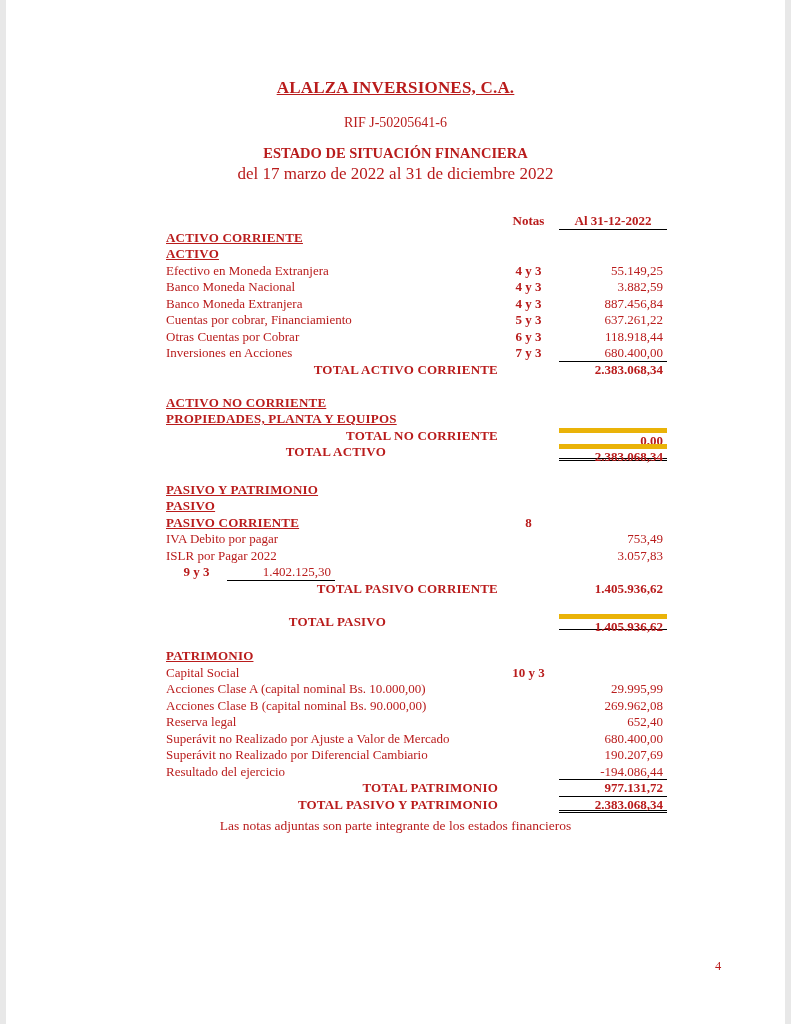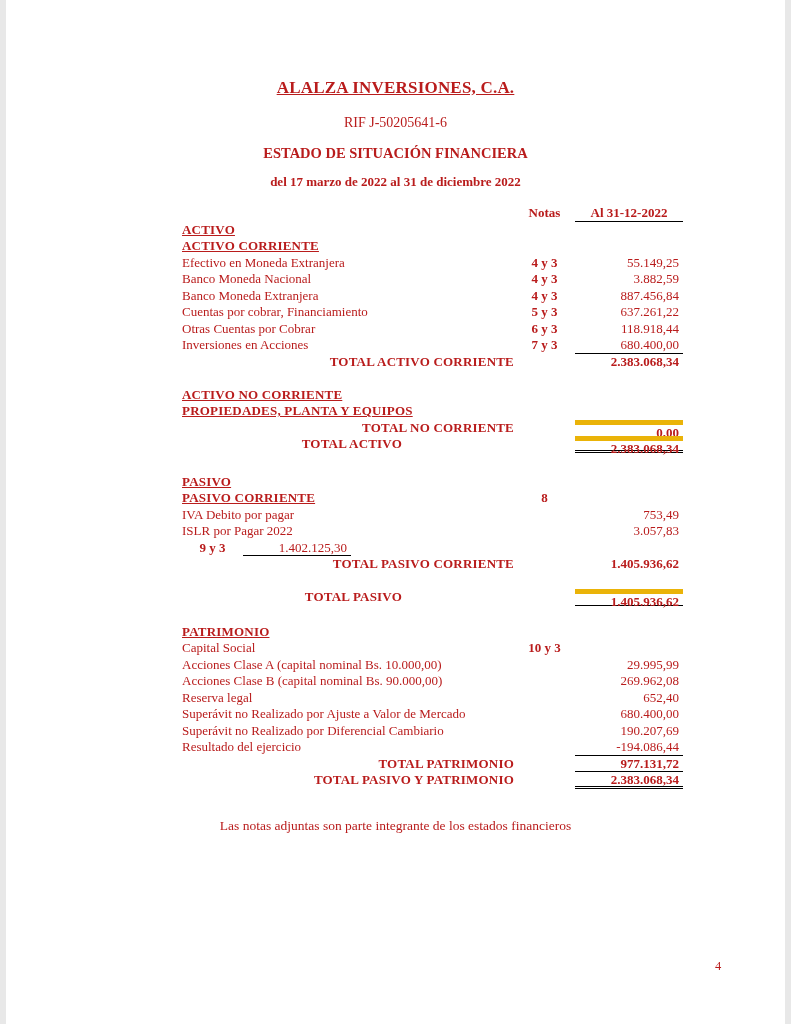--- a/index.html
+++ b/index.html
@@ -23,31 +23,30 @@
     line-height: 1.15;
   }
   .company {
     font-size: 17px;
     font-weight: bold;
     text-decoration: underline;
     letter-spacing: .2px;
   }
   .rif { font-size: 14px; margin-top: 17px; }
   .stmt-title { font-size: 14.5px; font-weight: bold; margin-top: 14px; }
-  .period { font-size: 13px; margin-top: 14px; font-weight: bold; }
+  .period { font-size: 17px; margin-top: 3px; }
   .currency { font-size: 13.5px; margin-top: 2px; }
 
   
   .statement {
     position: absolute;
-    top: 205px;
+    top: 213px;
     left: 160px;
     width: 501px;
     font-size: 13px;
-    margin-left: 16px;
   }
   .row { display: flex; height: 16.5px; line-height: 16.2px; }
   .cell { box-sizing: border-box; white-space: nowrap; }
   .cell.desc   { width: 332px; }
   .cell.notes  { width: 61px; text-align: center; font-weight: bold; }
   .cell.amount { width: 108px; text-align: right; padding-right: 4px; }
   .cell.amount.center { text-align: center; padding-right: 0; }
   .desc.heading { font-weight: bold; text-decoration: underline; letter-spacing: .2px; }
   .desc.total, .desc.total-indent { font-weight: bold; text-align: right; letter-spacing: .2px; }
   .desc.total-indent { padding-right: 112px; }
@@ -88,26 +87,26 @@
   </header>
 
   <section class="statement">
     <div class="row">
       <div class="cell desc"></div>
       <div class="cell notes">Notas</div>
       <div class="cell amount bold center rule-bottom">Al 31-12-2022</div>
     </div>
     <div>
         <div class="row">
+          <div class="cell desc heading">ACTIVO CORRIENTE</div>
+          <div class="cell notes"></div>
+          <div class="cell amount"></div>
+        </div>
+        <div class="row">
           <div class="cell desc heading">ACTIVO</div>
-          <div class="cell notes"></div>
-          <div class="cell amount"></div>
-        </div>
-        <div class="row">
-          <div class="cell desc heading">ACTIVO CORRIENTE</div>
           <div class="cell notes"></div>
           <div class="cell amount"></div>
         </div>
         <div class="row">
           <div class="cell desc item">Efectivo en Moneda Extranjera</div>
           <div class="cell notes">4 y 3</div>
           <div class="cell amount">55.149,25</div>
         </div>
         <div class="row">
           <div class="cell desc item">Banco Moneda Nacional</div>
@@ -155,20 +154,25 @@
           <div class="cell notes"></div>
           <div class="cell amount bold rule-top">0,00</div>
         </div>
         <div class="row">
           <div class="cell desc total-indent">TOTAL ACTIVO</div>
           <div class="cell notes"></div>
           <div class="cell amount bold rule-top rule-bottom-double">2.383.068,34</div>
         </div>
         <div class="spacer" style="height: 21px;"></div>
         <div class="row">
+          <div class="cell desc heading">PASIVO Y PATRIMONIO</div>
+          <div class="cell notes"></div>
+          <div class="cell amount"></div>
+        </div>
+        <div class="row">
           <div class="cell desc heading">PASIVO</div>
           <div class="cell notes"></div>
           <div class="cell amount"></div>
         </div>
         <div class="row">
           <div class="cell desc heading">PASIVO CORRIENTE</div>
           <div class="cell notes">8</div>
           <div class="cell amount"></div>
         </div>
         <div class="row">

